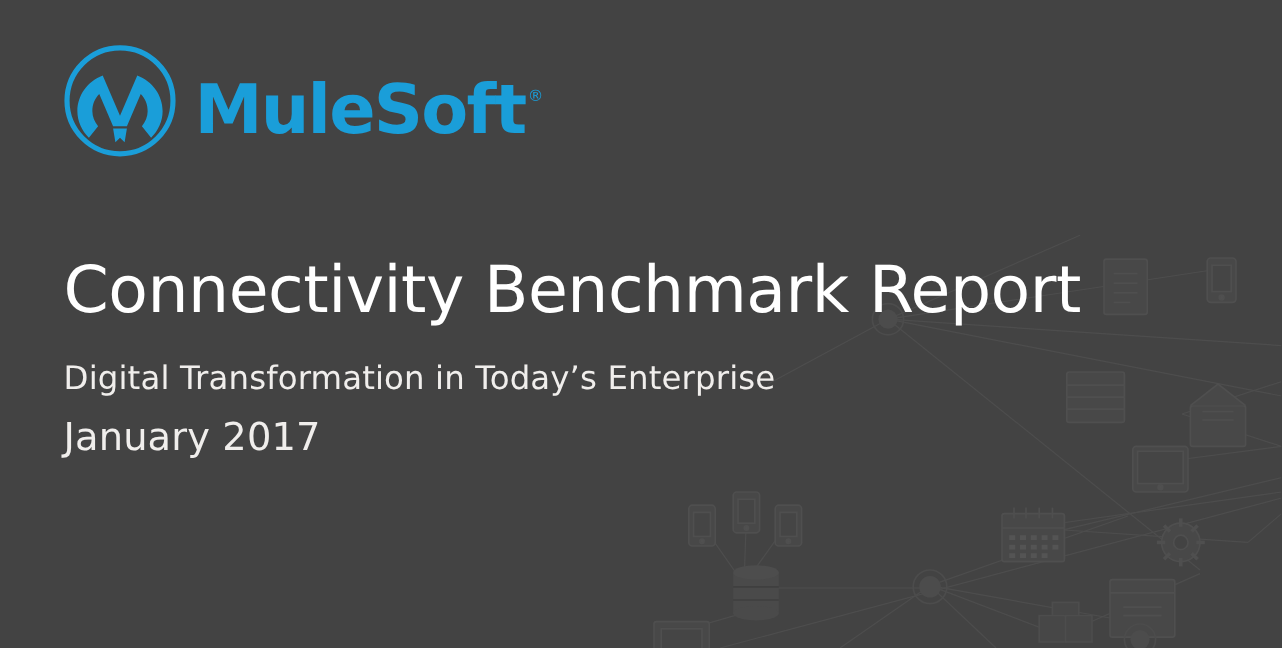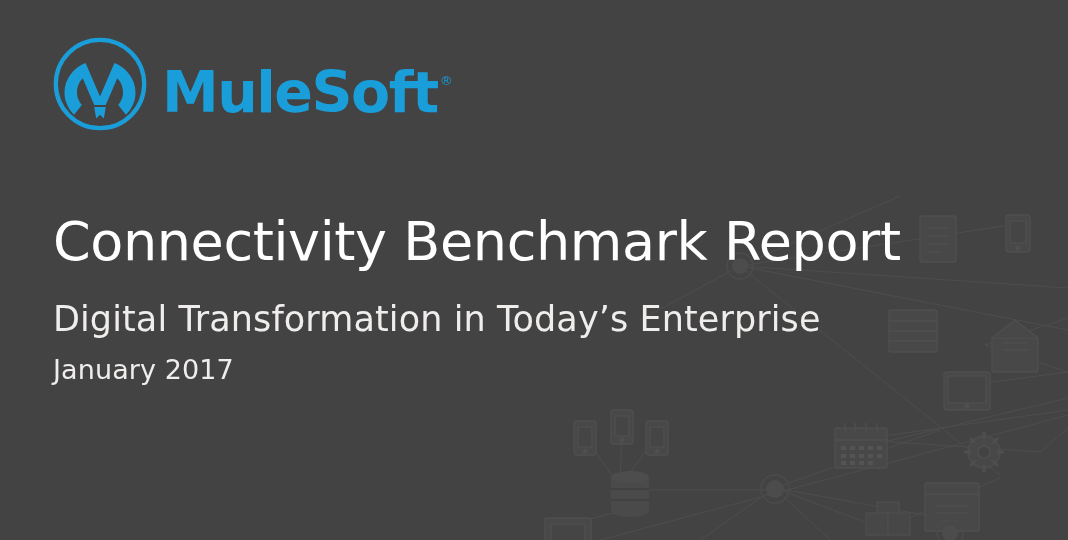--- a/index.html
+++ b/index.html
@@ -80,31 +80,31 @@
     font-size: 54px;
     line-height: 1.05;
     color: #ffffff;
     letter-spacing: -0.4px;
     margin: 0;
     white-space: nowrap;
   }
   .report-subtitle {
     font-family: "DejaVu Sans", sans-serif;
     font-weight: normal;
-    font-size: 35px;
+    font-size: 27px;
     line-height: 1;
     color: #f0eeec;
     margin: 0;
     margin-top: 31px;
     letter-spacing: 0.1px;
   }
   .report-date {
     font-family: "DejaVu Sans", sans-serif;
     font-weight: normal;
-    font-size: 27px;
+    font-size: 32px;
     line-height: 1;
     color: #f0eeec;
     margin: 0;
     margin-top: 19px;
     letter-spacing: 0.1px;
   }
 </style>
 </head>
 <body>
 

